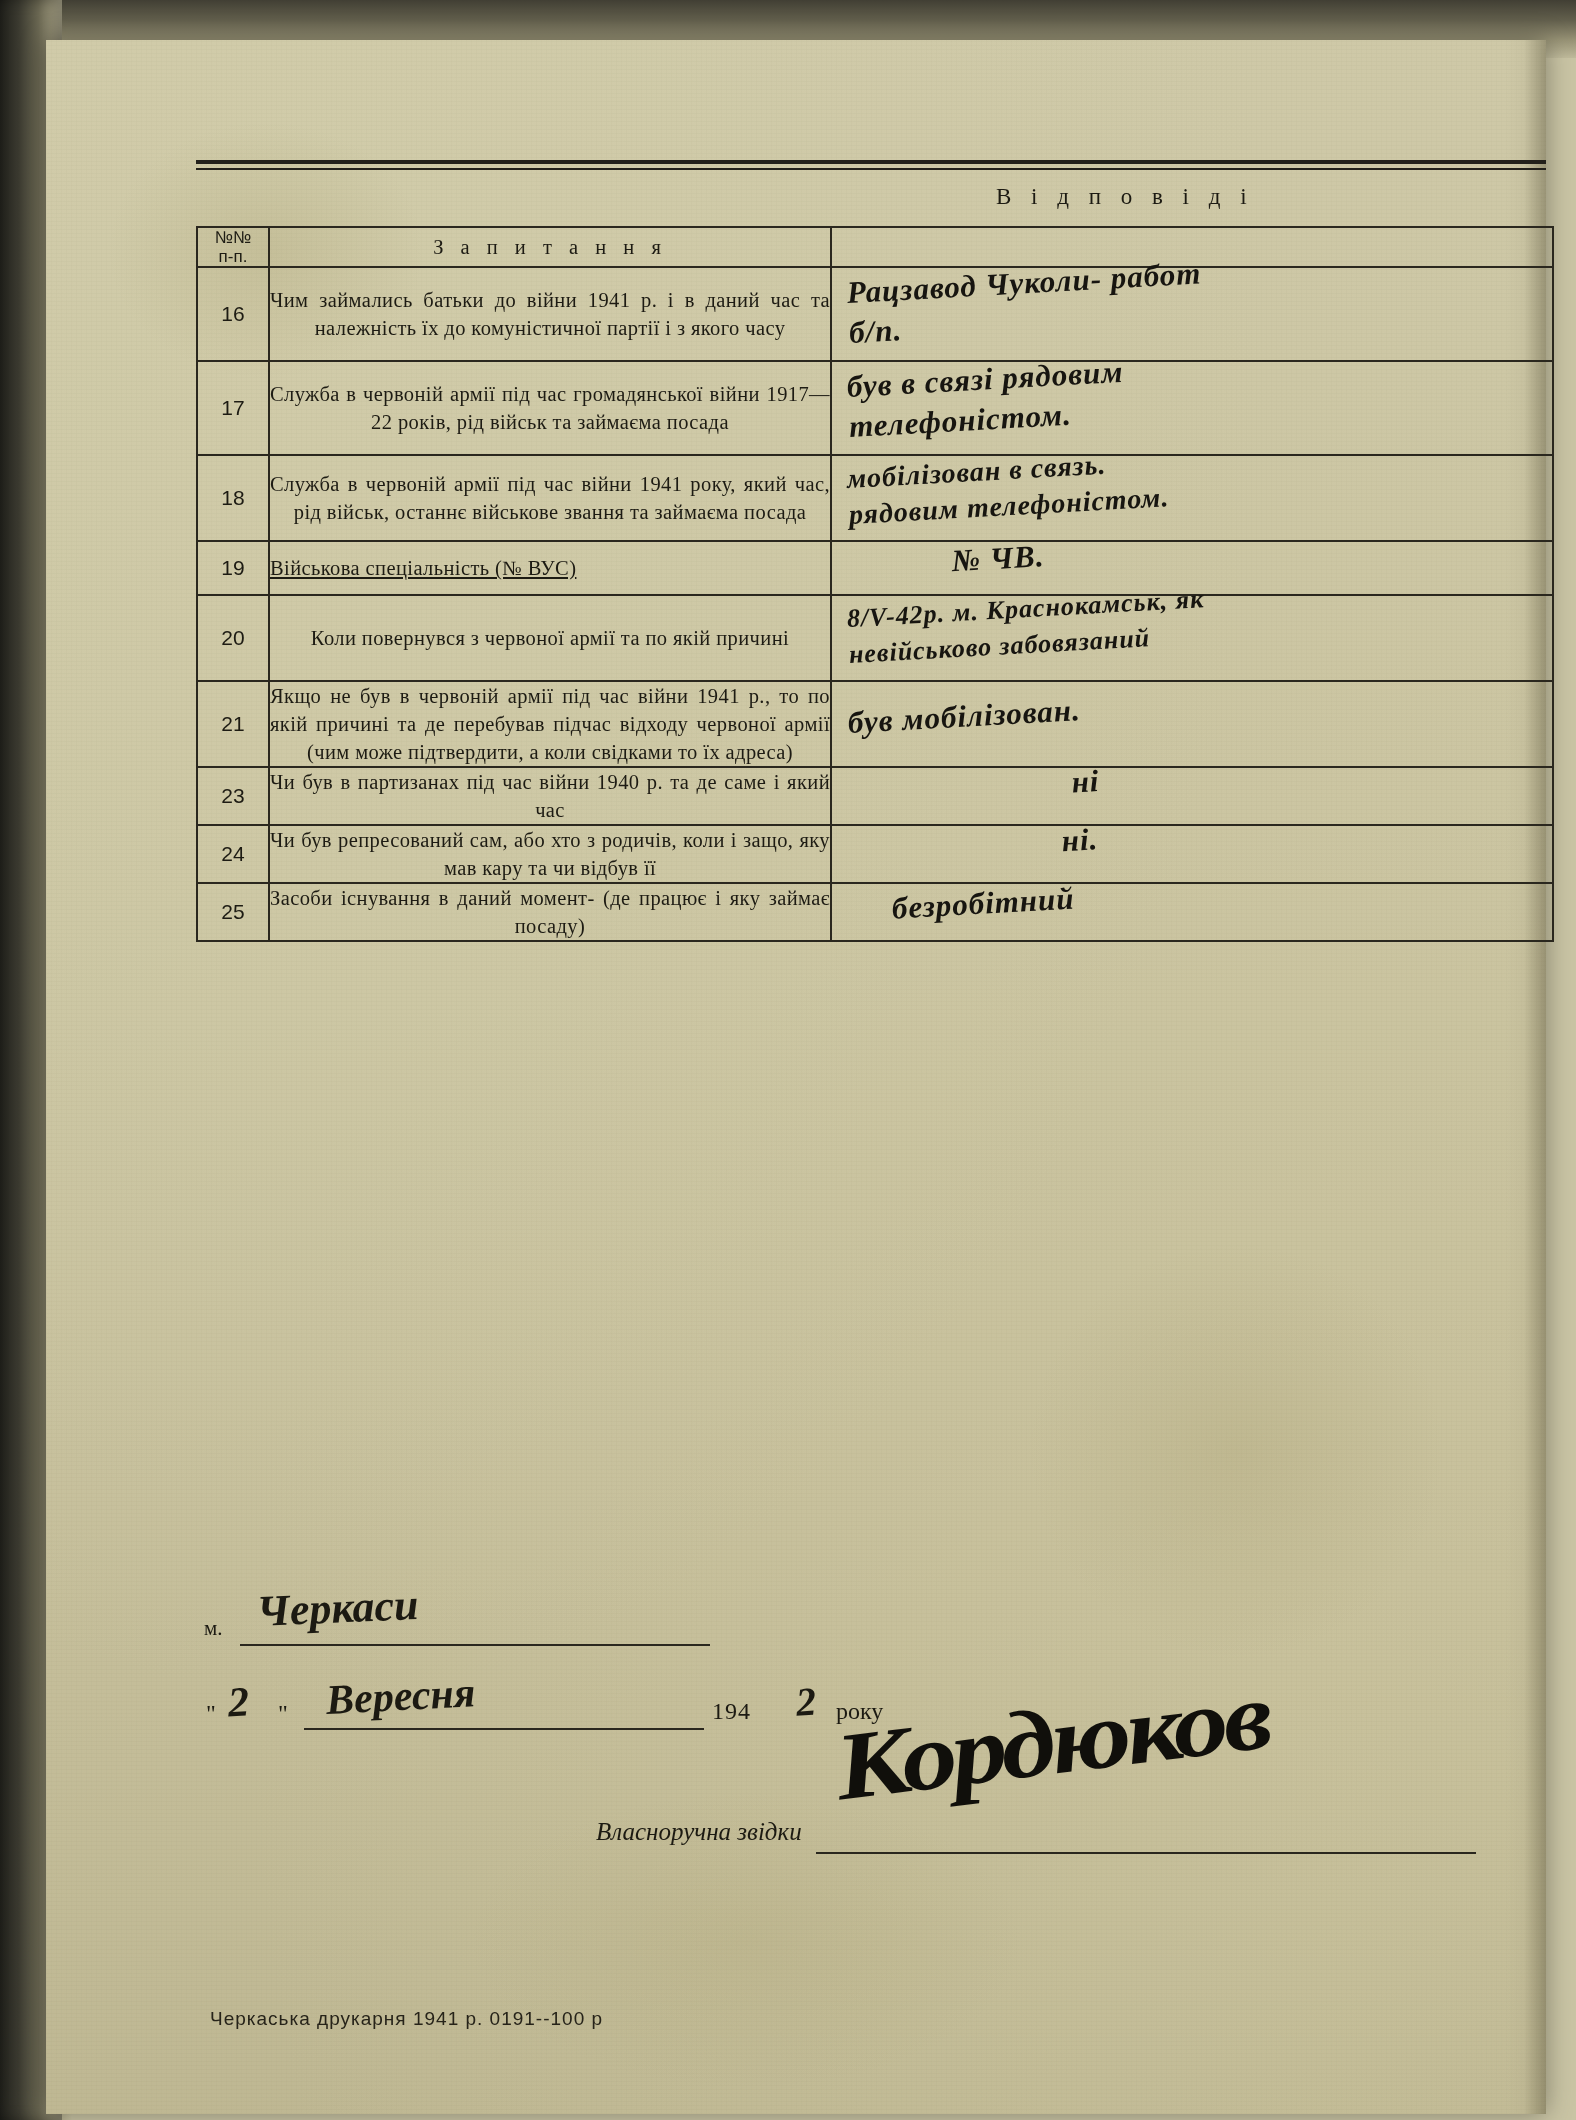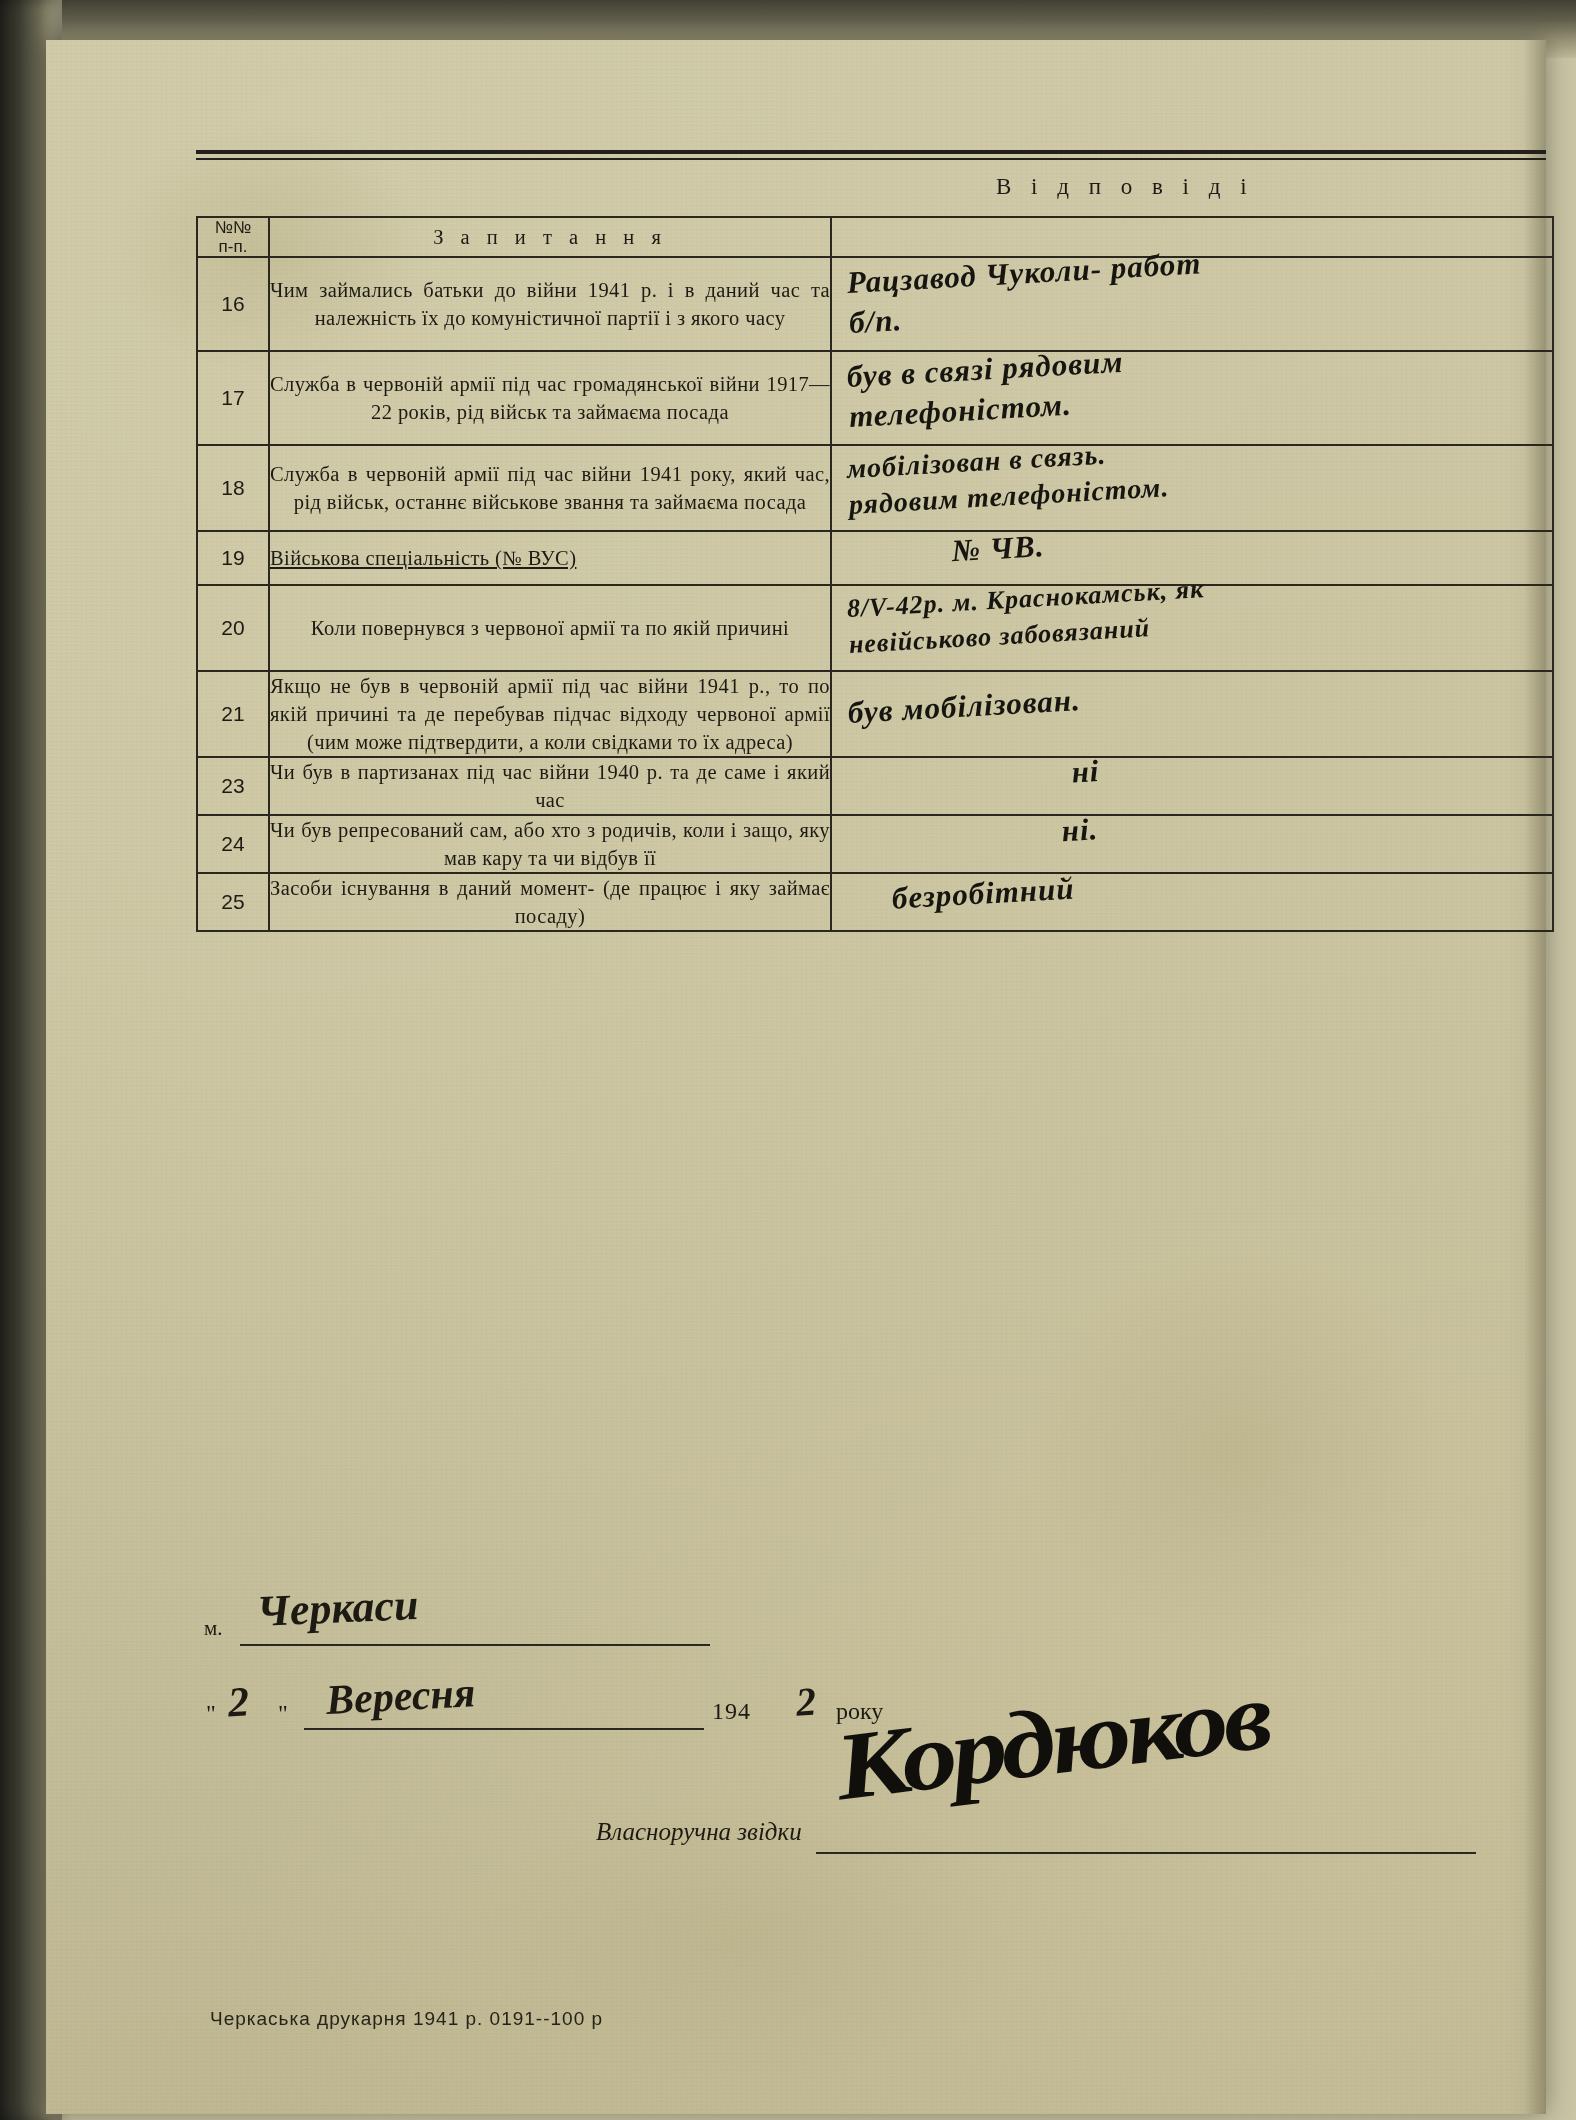--- a/index.html
+++ b/index.html
@@ -61,21 +61,21 @@
       repeating-linear-gradient(0deg, rgba(120,110,70,0.045) 0px, rgba(120,110,70,0.045) 1px, transparent 1px, transparent 4px),
       repeating-linear-gradient(90deg, rgba(120,110,70,0.035) 0px, rgba(120,110,70,0.035) 1px, transparent 1px, transparent 5px);
     mix-blend-mode: multiply;
     opacity: 0.6;
   }
 
   
   .content {
     position: absolute;
     left: 150px;
-    top: 110px;
+    top: 120px;
     width: 1197px;
     color: #1c1a12;
   }
   .rule-thick {
     height: 4px;
     background: #22201a;
     width: 1350px;
     margin: 0 0 4px 0;
   }
   .rule-thin {

